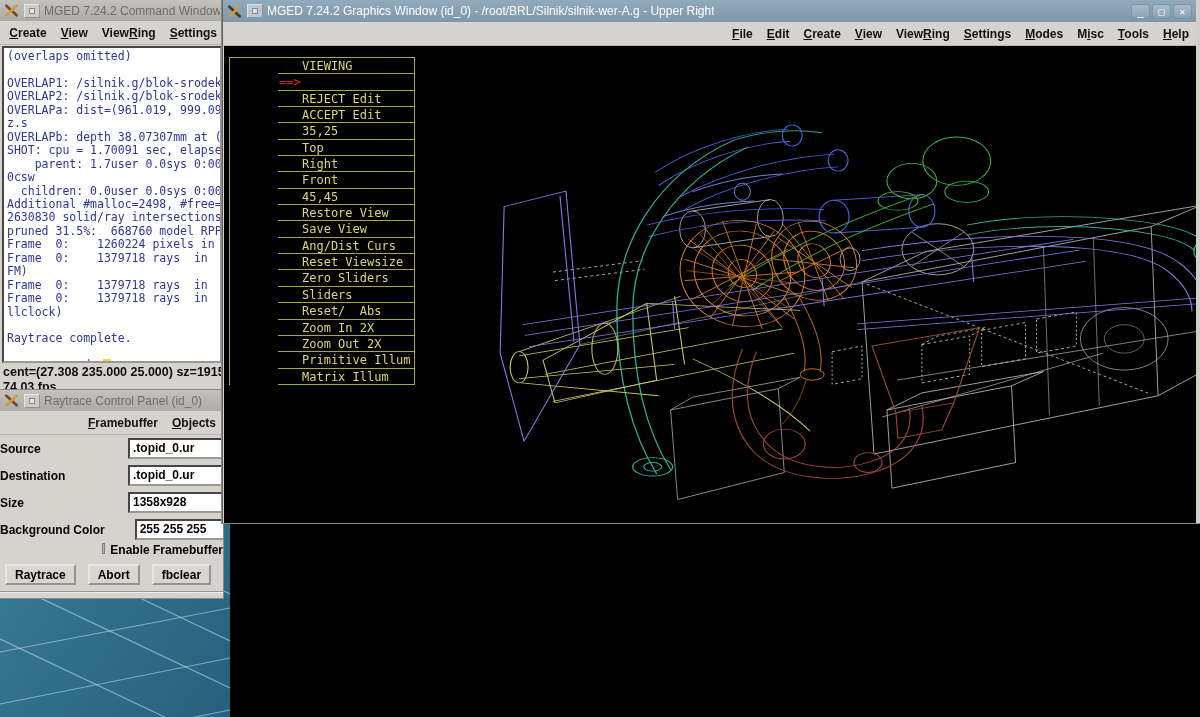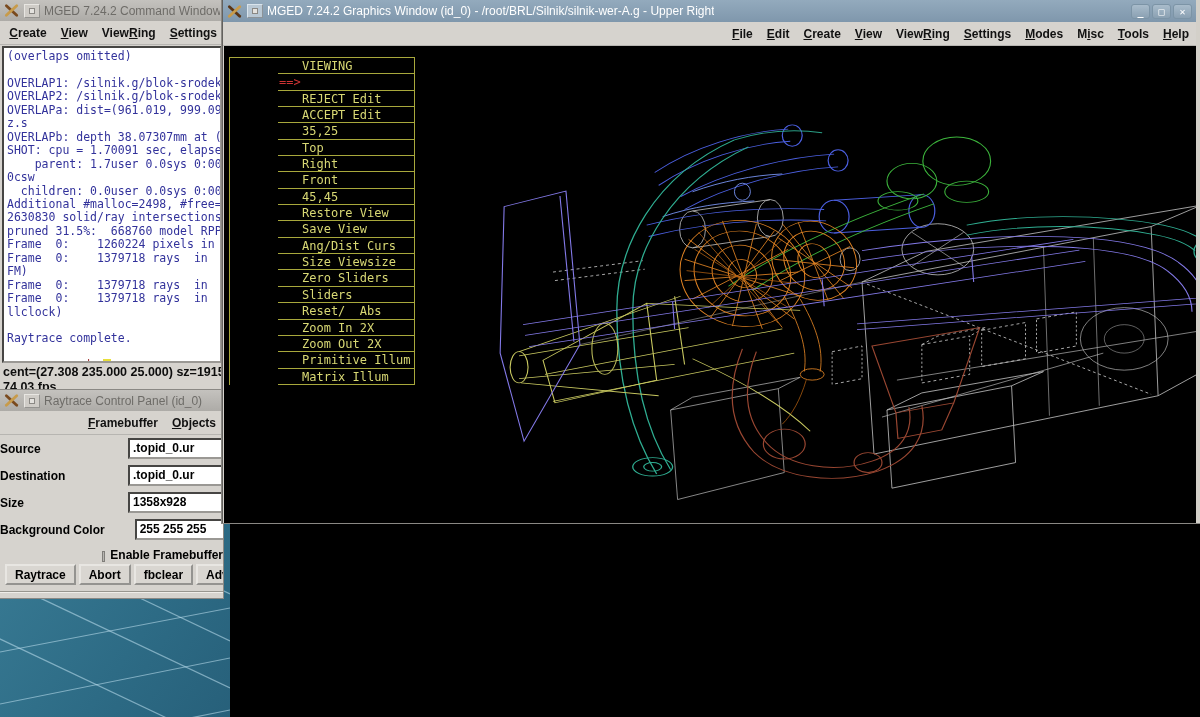--- a/index.html
+++ b/index.html
@@ -47,24 +47,24 @@
   .cmd-status{position:absolute;left:0;right:0;bottom:0;height:33px;padding:2px 0 0 3px;
     font-size:12.5px;font-weight:bold;color:#0d0d0d;line-height:15px;white-space:nowrap;overflow:hidden;}
 
   
   .rt-panel{left:0;top:390px;width:223px;height:208px;z-index:2;overflow:hidden;}
   .rt-body{position:absolute;top:45px;left:0;right:0;bottom:0;}
   .rt-row{display:flex;align-items:center;height:27px;}
   .rt-label{width:134px;text-align:left;font-weight:bold;font-size:12px;padding-right:3px;white-space:nowrap;}
   .rt-input{flex:0 0 95px;height:21px;background:#fff;border:2px inset #9a9894;
     font-weight:bold;font-size:12px;padding:1px 3px;white-space:nowrap;overflow:hidden;margin-left:27px;}
-  .rt-check{display:flex;align-items:flex-end;height:19px;margin-left:102px;gap:5px;}
+  .rt-check{display:flex;align-items:flex-start;height:19px;margin-left:102px;gap:5px;}
   .checkbox{width:11px;height:11px;border:1px solid #807e7a;background:#cfccc7;box-shadow:inset 1px 1px 0 #b8b6b2;}
   .rt-check-label{font-weight:bold;font-size:12px;white-space:nowrap;}
-  .rt-buttons{display:flex;gap:3px;padding:2px 0 0 5px;height:25px;}
+  .rt-buttons{display:flex;gap:12px;padding:2px 0 0 5px;height:25px;}
   .rt-btn{height:21px;border:2px outset #e8e6e2;background:#d9d6d1;font-weight:bold;font-size:12px;
     padding:0 8px;white-space:nowrap;font-family:"Liberation Sans",sans-serif;}
   .rt-btn.wide{width:98px;}
   .rt-sep{margin-top:4px;border-top:1px solid #98968f;border-bottom:1px solid #efede9;}
   .dismiss-btn{margin:6px 0 0 4px;height:23px;border:2px outset #e8e6e2;background:#d9d6d1;
     font-weight:bold;font-size:13px;padding:4px 9px;font-family:"Liberation Sans",sans-serif;}
 
   
   .gfx-window{left:222px;top:0;width:978px;height:523px;z-index:3;border-left:1px solid #63615e;
               border-right:4px solid #d3d0c9;}
@@ -384,21 +384,21 @@
         <div class="fp-row">REJECT Edit</div>
             <div class="fp-row">ACCEPT Edit</div>
             <div class="fp-row">35,25</div>
             <div class="fp-row">Top</div>
             <div class="fp-row">Right</div>
             <div class="fp-row">Front</div>
             <div class="fp-row">45,45</div>
             <div class="fp-row">Restore View</div>
             <div class="fp-row">Save View</div>
             <div class="fp-row">Ang/Dist Curs</div>
-            <div class="fp-row">Size Viewsize</div>
+            <div class="fp-row">Reset Viewsize</div>
             <div class="fp-row">Zero Sliders</div>
             <div class="fp-row">Sliders</div>
             <div class="fp-row">Reset/  Abs</div>
             <div class="fp-row">Zoom In 2X</div>
             <div class="fp-row">Zoom Out 2X</div>
             <div class="fp-row">Primitive Illum</div>
             <div class="fp-row">Matrix Illum</div>
           </div>
       </div>
 

